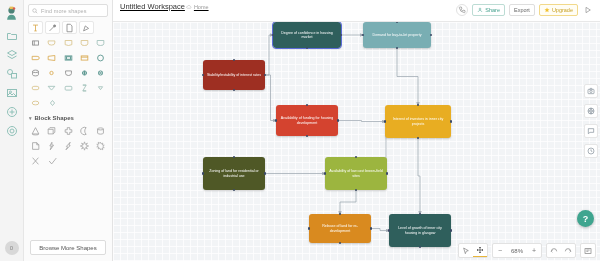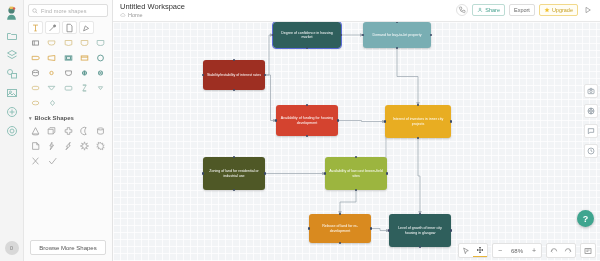--- a/index.html
+++ b/index.html
@@ -68,21 +68,21 @@
     align-items: center; justify-content: center;
     font-size: 6px; color: #555; cursor: pointer;
   }
 
   
   #topbar {
     position: absolute; left: 113px; top: 0; right: 0; height: 22px;
     background: #fff; border-bottom: 1px solid #e8e8e8;
     display: flex; align-items: flex-start; padding: 2px 6px 0 7px;
   }
-  #title-block { display: flex; flex-direction: column; gap: 1px; }
+  #title-block { display: flex; flex-direction: row; gap: 1px; text-decoration: underline; }
   #ws-title { font-size: 7.5px; color: #333; }
   #breadcrumb { display:flex; align-items:center; gap:2px; }
   #breadcrumb svg { width: 6px; height: 6px; color: #b5b5b5; }
   #breadcrumb span { font-size: 5.5px; color: #999; }
 
   #top-actions { margin-left: auto; display: flex; align-items: center; gap: 4px; padding-top:2px;}
   .tb-btn {
     height: 12px; border: 1px solid #dedede; border-radius: 2px;
     background: #fff; display: flex; align-items: center; gap: 2px;
     padding: 0 4px; font-size: 5.5px; color: #666; cursor: pointer;

